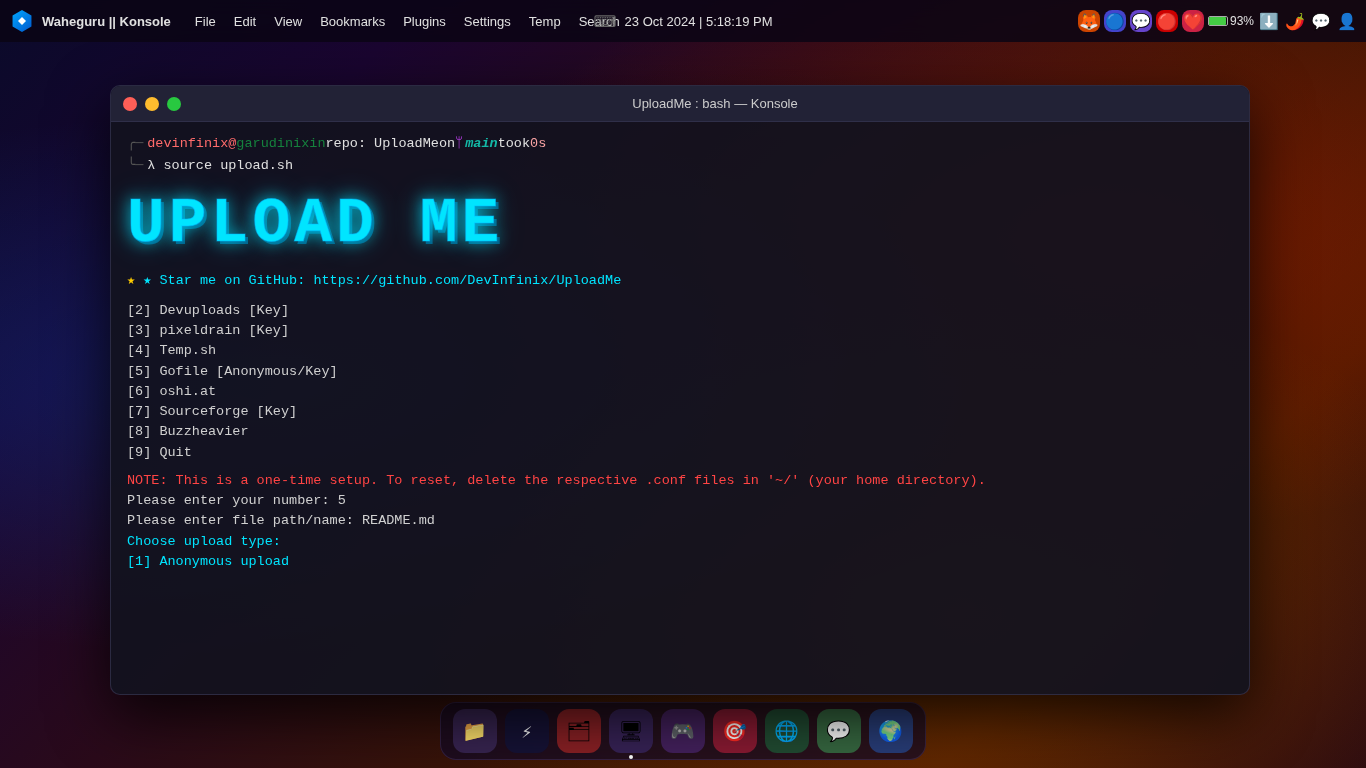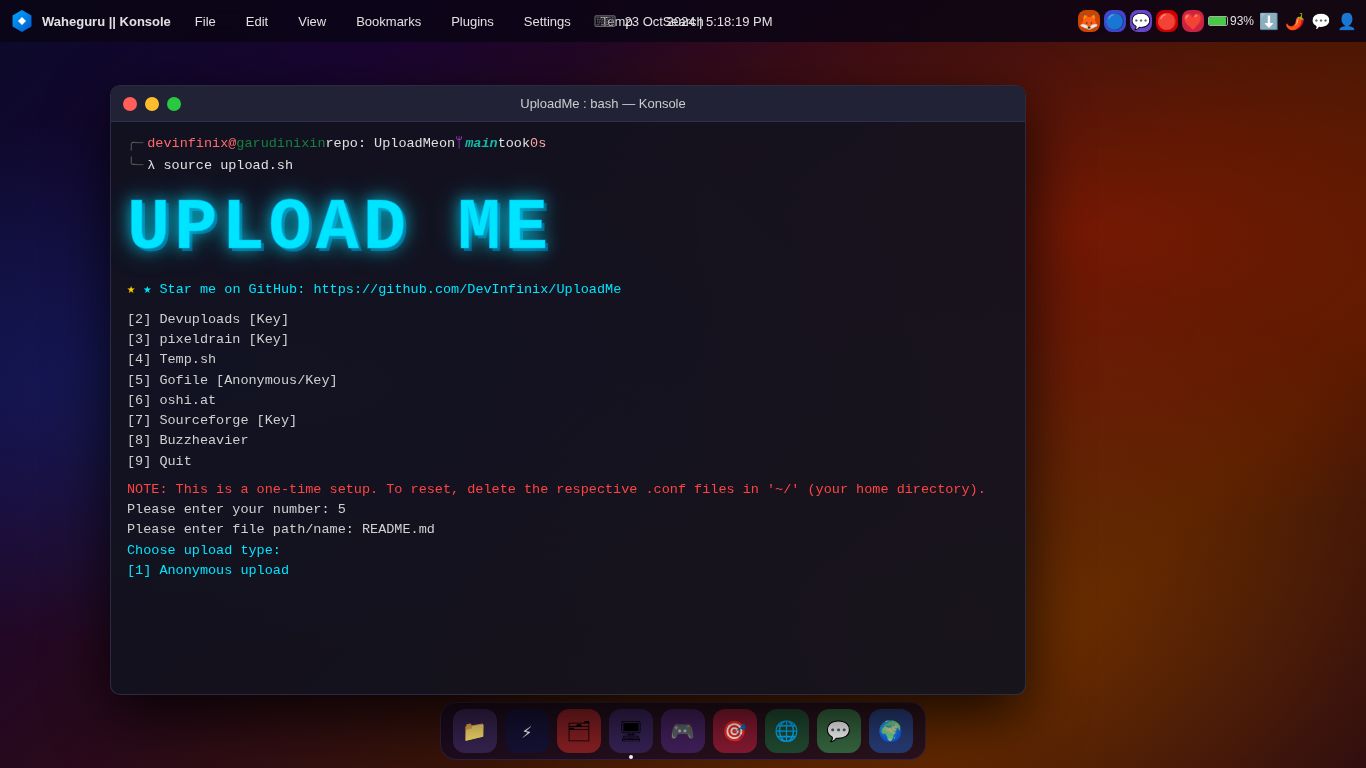--- a/index.html
+++ b/index.html
@@ -50,21 +50,21 @@
       height: 28px;
       margin-right: 6px;
       display: flex;
       align-items: center;
       justify-content: center;
     }
 
     .taskbar-top .menu-items {
       display: flex;
       align-items: center;
-      gap: 14px;
+      gap: 2px;
       flex: 1;
     }
 
     .taskbar-top .menu-item {
       color: #e0e0e0;
       font-size: 13px;
       padding: 4px 8px;
       cursor: pointer;
       border-radius: 4px;
     }
@@ -127,21 +127,21 @@
       height: 4px;
       border-radius: 50%;
       background: #fff;
     }
 
     
     .terminal-window {
       position: absolute;
       top: 85px;
       left: 110px;
-      width: 916px;
+      width: 1140px;
       height: 610px;
       background: rgba(18, 18, 30, 0.93);
       border-radius: 10px;
       overflow: hidden;
       z-index: 50;
       box-shadow: 0 20px 60px rgba(0,0,0,0.8);
       border: 1px solid rgba(80,80,120,0.4);
     }
 
     .terminal-titlebar {
@@ -192,21 +192,21 @@
     .prompt-at { color: #ff6b6b; }
     .prompt-host { color: #15803d; }
     .prompt-in { color: #15803d; }
     .prompt-on { color: #e0e0e0; }
     .prompt-branch { color: #14b8a6; font-weight: bold; font-style: italic; }
     .prompt-took { color: #e0e0e0; }
     .prompt-time { color: #fca5a5; }
 
     
     .big-title {
-      font-size: 72px;
+      font-size: 63px;
       font-weight: 900;
       color: #00e5ff;
       font-family: 'Courier New', monospace;
       text-shadow: 0 0 15px rgba(0, 229, 255, 0.8), 0 0 30px rgba(0, 229, 255, 0.4), 3px 3px 0px rgba(0, 100, 150, 0.8);
       letter-spacing: 4px;
       margin: 10px 0 15px 0;
       display: block;
       line-height: 1;
       
       -webkit-text-stroke: 1px rgba(0, 180, 255, 0.5);

